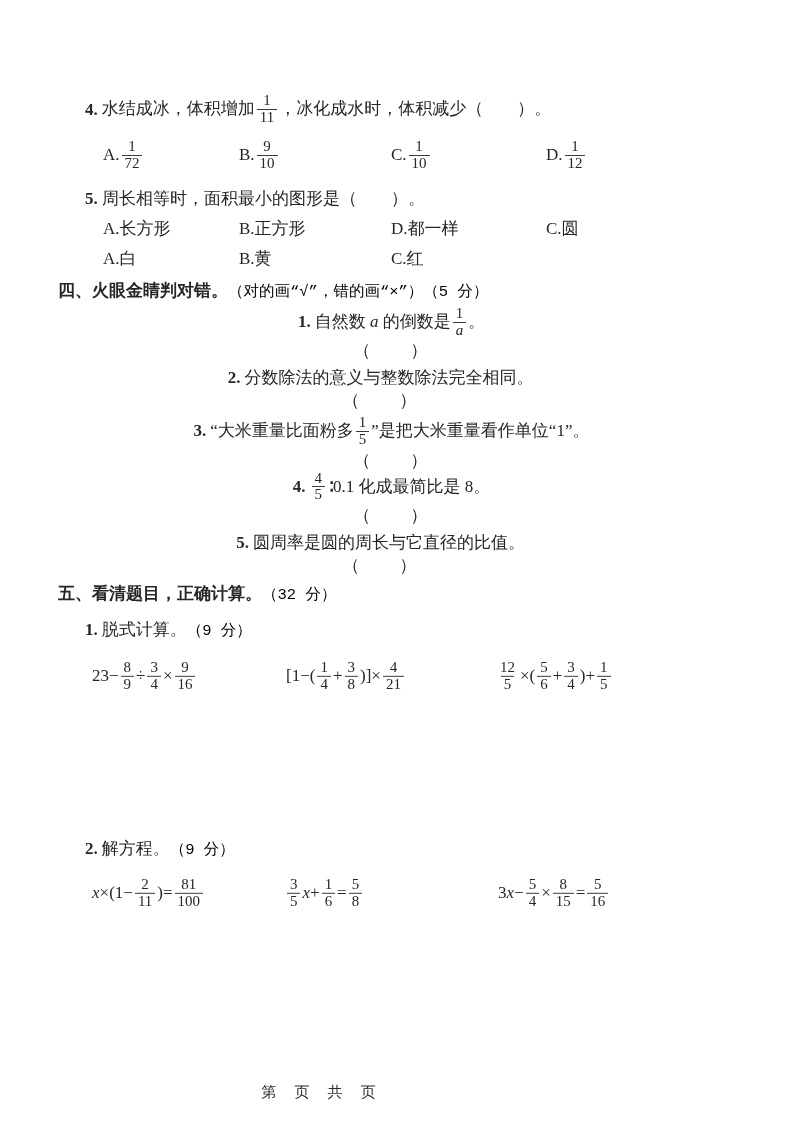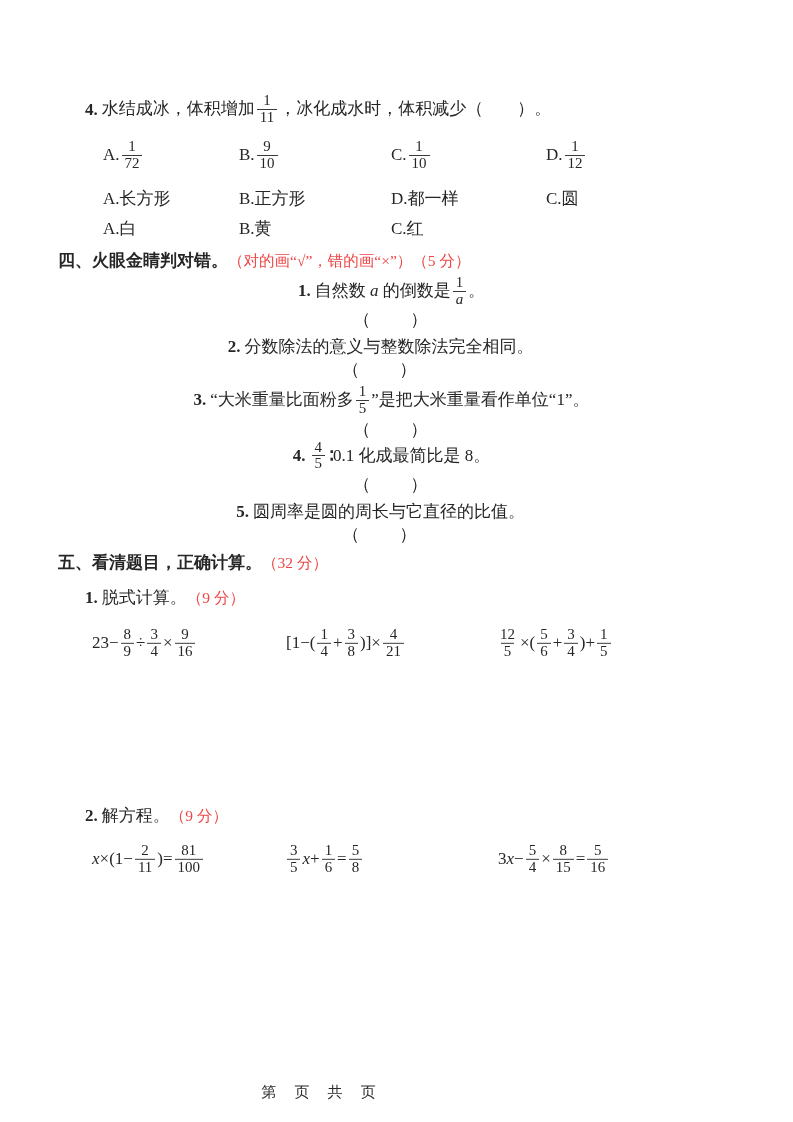--- a/index.html
+++ b/index.html
@@ -36,21 +36,21 @@
     display:inline-flex;flex-direction:column;align-items:center;
     vertical-align:middle;line-height:1.05;font-size:0.88em;
     margin:0 2px;position:relative;top:-1px;
   }
   .frac .fn{padding:0 3px;}
   .frac .fd{border-top:1px solid #3a3a3a;padding:0 3px;}
 
   
   .sec-header{margin-top:8px;line-height:26px;}
   .sec-title{font-weight:bold;font-size:17px;}
-  .sec-sub{font-size:15.5px;color:#ef4444;}
+  .sec-sub{font-size:15.5px;color:#000000;font-family:Liberation Mono, monospace;}
 
   
   .j-row{
     display:flex;justify-content:space-between;align-items:center;
     margin-left:27px;width:613px;flex-direction:column;
   }
   .j-row.tall{min-height:44px;}
   .j-row.plain{min-height:26px;margin-top:4px;margin-bottom:4px;margin-left:16px;}
   .j-text .q-num{margin-right:4px;}
   .j-blank{letter-spacing:2px;}
@@ -101,20 +101,24 @@
               <span class="fd">10</span>
             </span></span>
         <span>D.<span class="frac">
               <span class="fn">1</span>
               <span class="fd">12</span>
             </span></span>
       </div>
     </div>
 
     <div class="mt8">
+      <div class="q-stem">
+        <b class="q-num">5.</b>
+        <span>周长相等时，面积最小的图形是（　　）。</span>
+      </div>
       <div class="opt-row plain mt4">
         <span>A.长方形</span>
         <span>B.正方形</span>
         <span>D.都一样</span>
         <span>C.圆</span>
       </div>
     </div>
 
     <div class="mt6">
       <div class="opt-row plain mt4">

